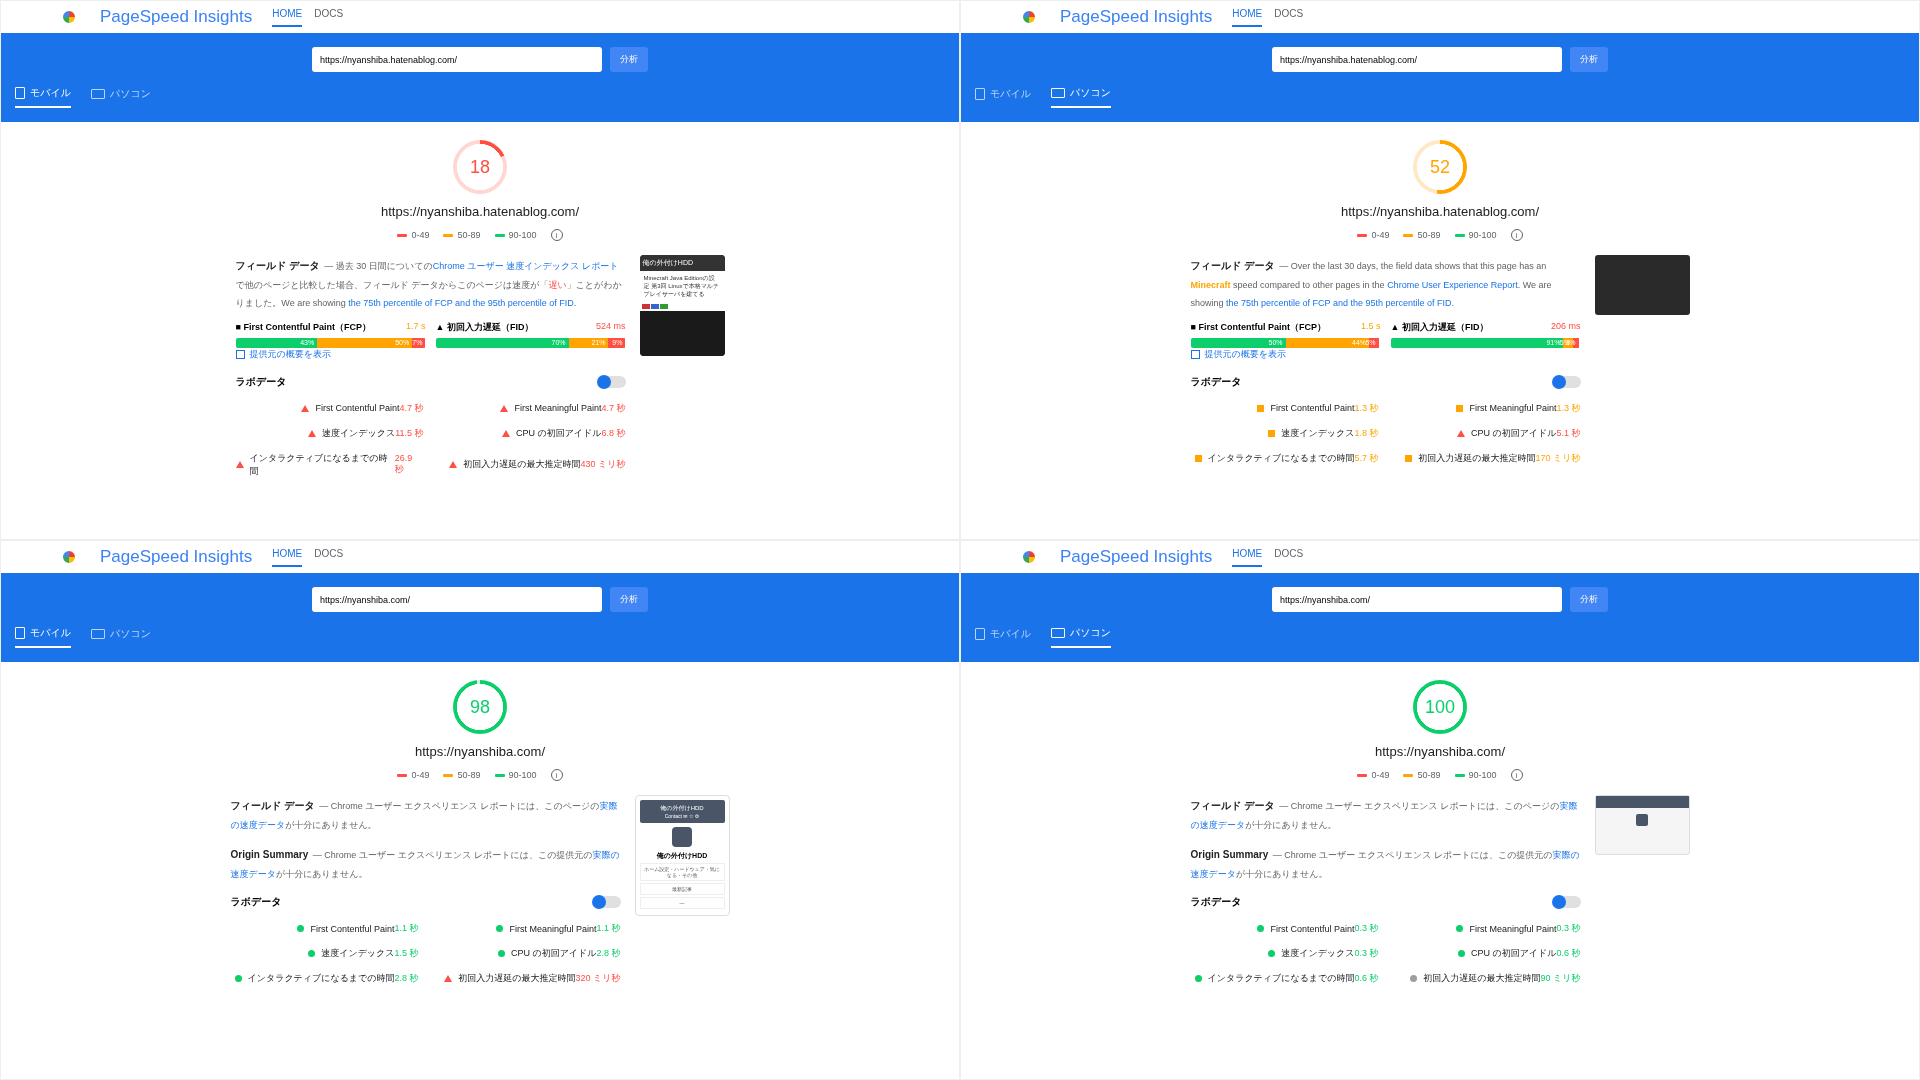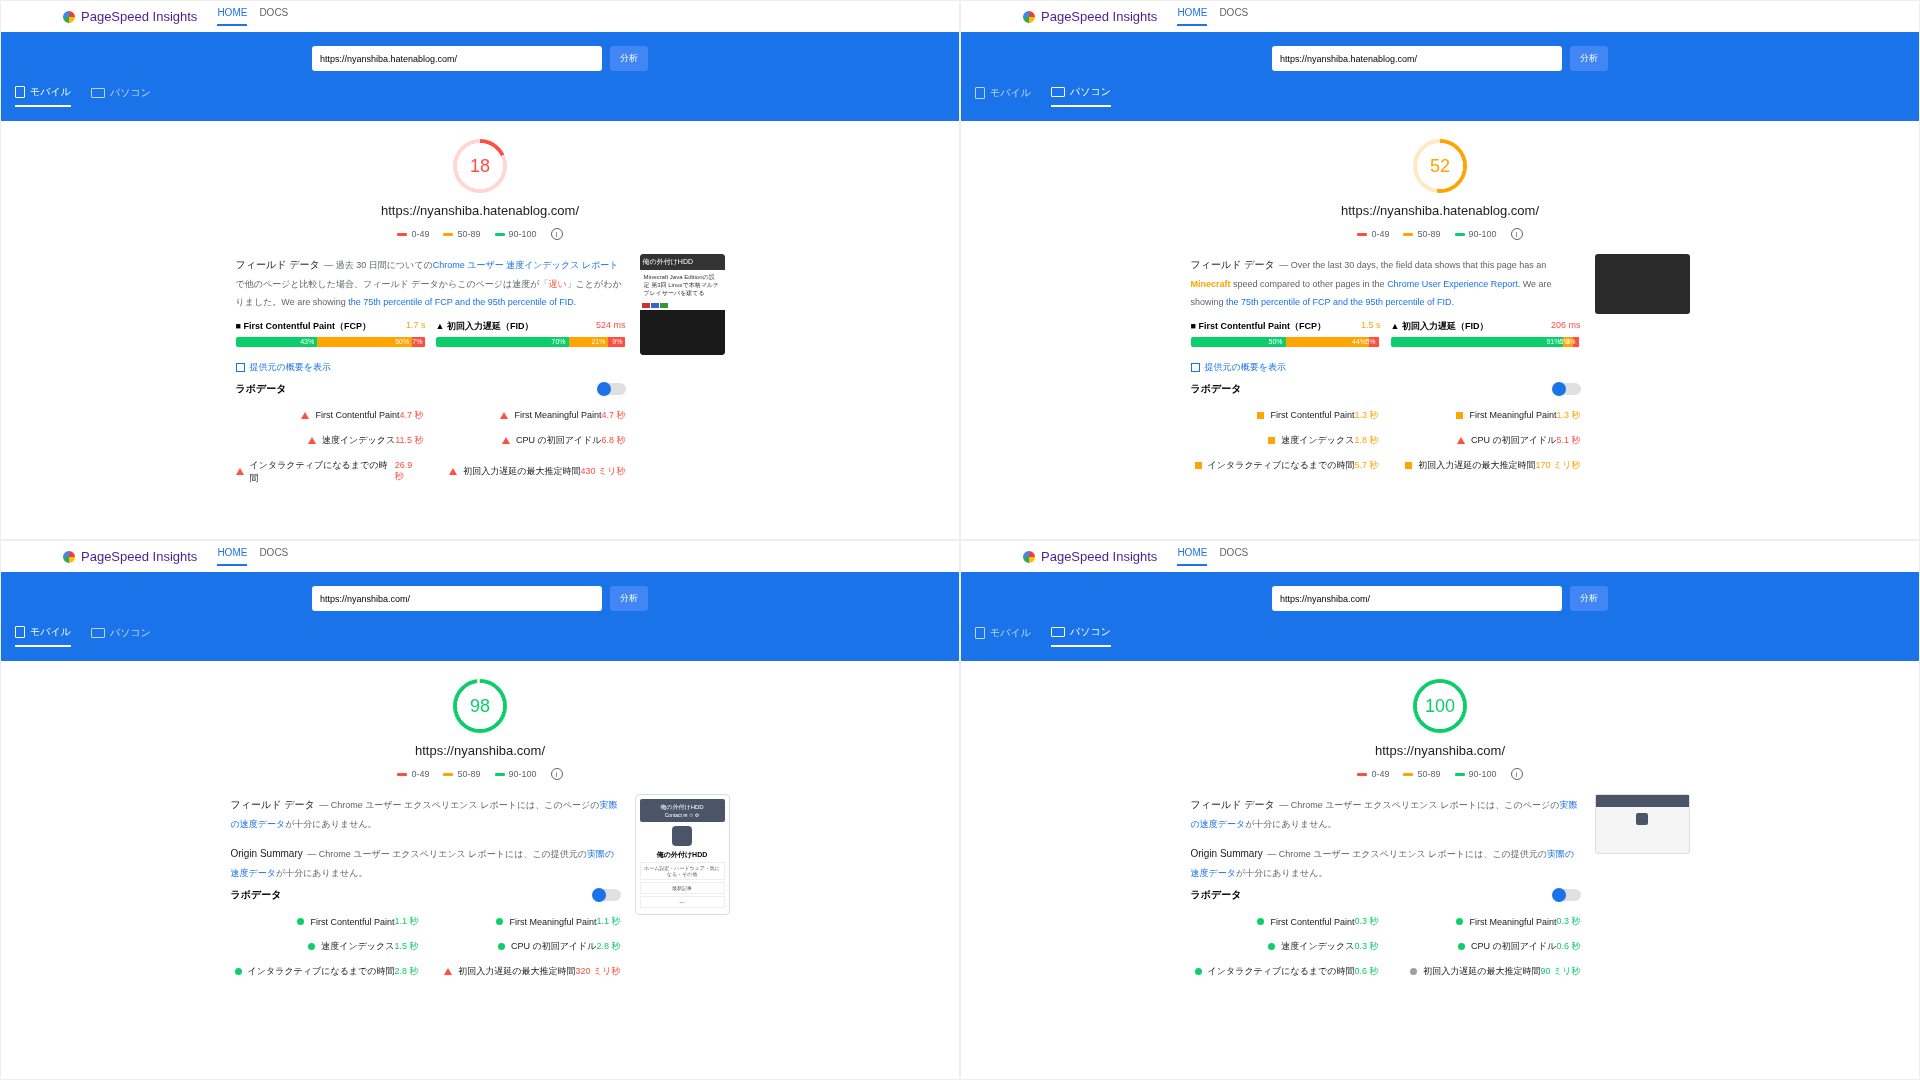--- a/index.html
+++ b/index.html
@@ -1,19 +1,19 @@
 <!DOCTYPE html>
 <html><head>
 <meta charset="utf-8">
 <style>
 *{box-sizing:border-box;margin:0;padding:0;font-family:Arial,sans-serif}
 body{display:grid;grid-template-columns:1fr 1fr;grid-template-rows:1fr 1fr;width:1920px;height:1080px;background:#fff}
 .panel{border:1px solid #eee;display:flex;flex-direction:column;overflow:hidden}
 .topbar{display:flex;align-items:center;padding:6px 60px;gap:20px;font-size:11px}
-.logo{display:flex;align-items:center;gap:4px;color:#4c1d95;font-size:13px}
+.logo{display:flex;align-items:center;gap:23px;color:#3b82f6;font-size:17px}
 .logo-icon{width:16px;height:16px;border-radius:50%;background:conic-gradient(#ea4335 0 90deg,#fbbc04 90deg 180deg,#34a853 180deg 270deg,#4285f4 270deg 360deg);border:2px solid #fff}
 .nav-tabs{display:flex;gap:12px;font-size:10px;color:#5f6368}
 .nav-tab.active{color:#1a73e8;border-bottom:2px solid #1a73e8;padding-bottom:6px}
 .bluebar{background:#1a73e8;padding:14px 0}
 .search-row{display:flex;justify-content:center;gap:8px;margin-bottom:14px}
 .search-input{width:290px;padding:6px 8px;font-size:9px;border:none;border-radius:3px;background:#fff}
 .analyze-btn{background:#4285f4;color:#fff;border:none;padding:6px 10px;font-size:9px;border-radius:3px;cursor:pointer}
 .device-tabs{display:flex;gap:20px;padding:0 14px;font-size:10px;color:#fff}
 .device-tab{display:flex;align-items:center;gap:5px;padding-bottom:6px;cursor:pointer;opacity:.7}
 .device-tab.active{border-bottom:2px solid #fff;opacity:1}
@@ -31,36 +31,36 @@
 .dot-red,.dot-orange,.dot-green{width:10px;height:3px;border-radius:1px}
 .dot-red{background:#ff4e42}.dot-orange{background:#ffa400}.dot-green{background:#0cce6b}
 .info-icon{width:12px;height:12px;border:1px solid #5f6368;border-radius:50%;display:flex;align-items:center;justify-content:center;font-size:8px}
 .main-cols{display:flex;gap:14px;padding:14px 60px 0;justify-content:center}
 .left-col{width:390px}
 .preview{width:85px;background:#222;border-radius:4px;overflow:hidden;font-size:6px;color:#fff}
 .preview-wide{width:95px;height:60px;background:#2a2a2a;border-radius:3px}
 .preview-title{padding:3px;font-size:7px;background:#333}
 .preview-body{padding:4px;font-size:6px;line-height:1.3;color:#333;background:#fff}
 .preview-bottom{height:45px;background:#1a1a1a}
-.field-title{font-size:10px;font-weight:normal;color:#202124;display:inline}
+.field-title{font-size:10px;font-weight:bold;color:#202124;display:inline}
 .field-desc{font-size:9px;color:#5f6368;line-height:1.5}
 .link{color:#1a73e8}
 .highlight-slow{color:#ff4e42}
 .highlight-mod{color:#ffa400;font-weight:bold}
 .metrics-row{display:flex;gap:10px;margin-top:10px}
 .metric-block{flex:1}
 .metric-head{display:flex;justify-content:space-between;font-size:9px;font-weight:bold}
 .metric-head .val{font-weight:normal}
 .val-red{color:#ff4e42}.val-orange{color:#ffa400}.val-green{color:#0cce6b}
 .bar{display:flex;height:10px;margin-top:4px;font-size:7px;color:#fff;border-radius:2px;overflow:hidden}
 .bar>div{display:flex;align-items:center;justify-content:flex-end;padding-right:3px}
 .bg-green{background:#0cce6b}.bg-orange{background:#ffa400}.bg-red{background:#ff4e42}
-.origin-link{font-size:9px;color:#1a73e8;margin-top:14px;display:flex;align-items:center;gap:5px}
+.origin-link{font-size:9px;color:#1a73e8;display:flex;align-items:center;gap:5px}
 .chk{width:9px;height:9px;border:1px solid #1a73e8}
-.lab-head{display:flex;justify-content:space-between;margin-top:8px;font-size:10px;font-weight:bold;align-items:center}
+.lab-head{display:flex;justify-content:space-between;margin-top:14px;font-size:10px;font-weight:bold;align-items:center}
 .toggle{width:28px;height:12px;background:#e0e0e0;border-radius:6px;position:relative}
 .toggle::after{content:"";position:absolute;width:14px;height:14px;background:#1a73e8;border-radius:50%;left:-1px;top:-1px}
 .lab-grid{display:grid;grid-template-columns:1fr 1fr;gap:2px 14px;margin-top:8px;font-size:9px}
 .lab-item{display:flex;justify-content:flex-end;padding:5px 0;align-items:center}
 .lab-label{display:flex;gap:6px;align-items:center;color:#202124}
 .tri-red{width:0;height:0;border-left:4px solid transparent;border-right:4px solid transparent;border-bottom:7px solid #ff4e42}
 .sq-orange{width:7px;height:7px;background:#ffa400}
 .cir-green{width:7px;height:7px;border-radius:50%;background:#0cce6b}
 .cir-gray{width:7px;height:7px;border-radius:50%;background:#9e9e9e}
 .preview-light{width:95px;background:#fff;border:1px solid #ddd;border-radius:4px;padding:4px;font-size:6px}

